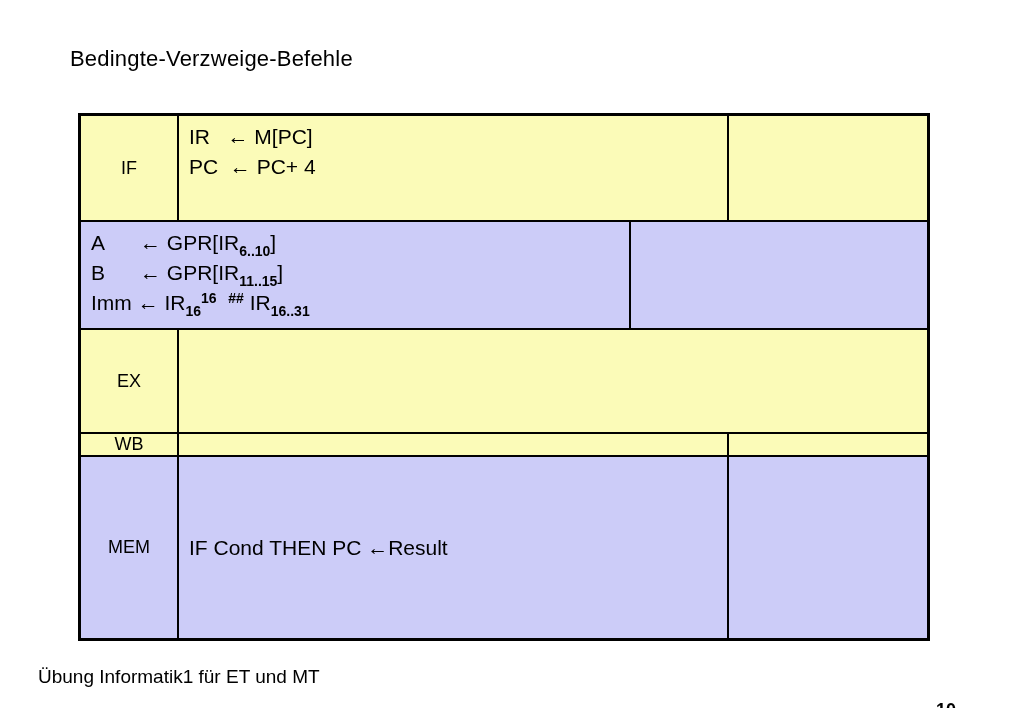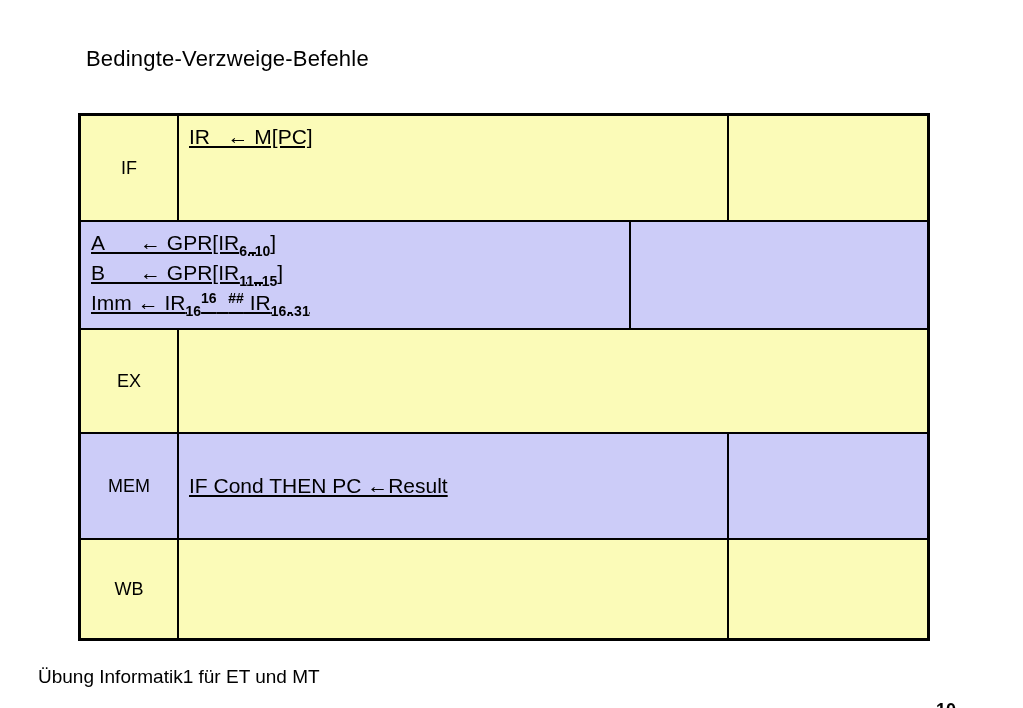--- a/index.html
+++ b/index.html
@@ -10,21 +10,21 @@
   .slide {
     position: relative;
     width: 1023px;
     height: 708px;
     background: var(--bg, #ffffff);
     color: var(--text, #000000);
     overflow: hidden;
   }
   .title {
     position: absolute;
-    left: 86px;
+    left: 70px;
     top: 46px;
     font-size: 22px;
     letter-spacing: 0.2px;
     white-space: pre;
   }
   .ptable {
     position: absolute;
     left: 78px;
     top: 113px;
     width: 852px;
@@ -67,21 +67,21 @@
     line-height: 30px;
     white-space: pre;
   }
   .v-center .content-cell {
     display: flex;
     flex-direction: column;
     justify-content: center;
     padding-top: 0;
   }
   .empty-cell { flex: 1 1 auto; }
-  .line { height: 30px; text-decoration: underline; }
+  .line { height: 30px; }
   .sub {
     font-size: 14px;
     font-weight: bold;
     vertical-align: -6px;
     line-height: 0;
   }
   .sup {
     font-size: 14px;
     font-weight: bold;
     vertical-align: 7px;
@@ -106,43 +106,43 @@
 <body>
 
 <div class="slide">
 
   <div class="title">Bedingte-Verzweige-Befehle</div>
 
   <div class="ptable">
 
     <div class="prow r0 bg-y">
       <div class="stage-cell">IF</div>
-      <div class="content-cell"><div class="line"><span>IR&nbsp;&nbsp; ← M[PC]</span></div></div>
+      <div class="content-cell"><div class="line"><span>IR&nbsp;&nbsp; ← M[PC]</span></div><div class="line"><span>PC&nbsp; ← PC+ 4</span></div></div>
       <div class="empty-cell"></div>
     </div>
 
     <div class="prow r1 bg-l">
       <div class="content-cell"><div class="line"><span>A&nbsp;&nbsp;&nbsp;&nbsp;&nbsp; ← GPR[IR</span><span class="sub">6..10</span><span>]</span></div><div class="line"><span>B&nbsp;&nbsp;&nbsp;&nbsp;&nbsp; ← GPR[IR</span><span class="sub">11..15</span><span>]</span></div><div class="line"><span>Imm ← IR</span><span class="sub">16</span><span class="sup">16</span><span>&nbsp;&nbsp;</span><span class="sup">##</span><span> IR</span><span class="sub">16..31</span></div></div>
       <div class="empty-cell"></div>
     </div>
 
     <div class="prow r2 bg-y">
       <div class="stage-cell">EX</div>
       <div class="empty-cell"></div>
     </div>
 
+    <div class="prow r4 bg-y">
+      <div class="stage-cell">WB</div>
+      <div class="content-cell"></div>
+      <div class="empty-cell"></div>
+    </div>
+
     <div class="prow r3 bg-l v-center">
       <div class="stage-cell">MEM</div>
       <div class="content-cell"><div class="line"><span>IF Cond THEN PC ←Result</span></div></div>
-      <div class="empty-cell"></div>
-    </div>
-
-    <div class="prow r4 bg-y">
-      <div class="stage-cell">WB</div>
-      <div class="content-cell"></div>
       <div class="empty-cell"></div>
     </div>
 
   </div>
 
   <div class="footer-left">Übung Informatik1 für ET und MT</div>
   <div class="footer-page">10</div>
 
 </div>
 

